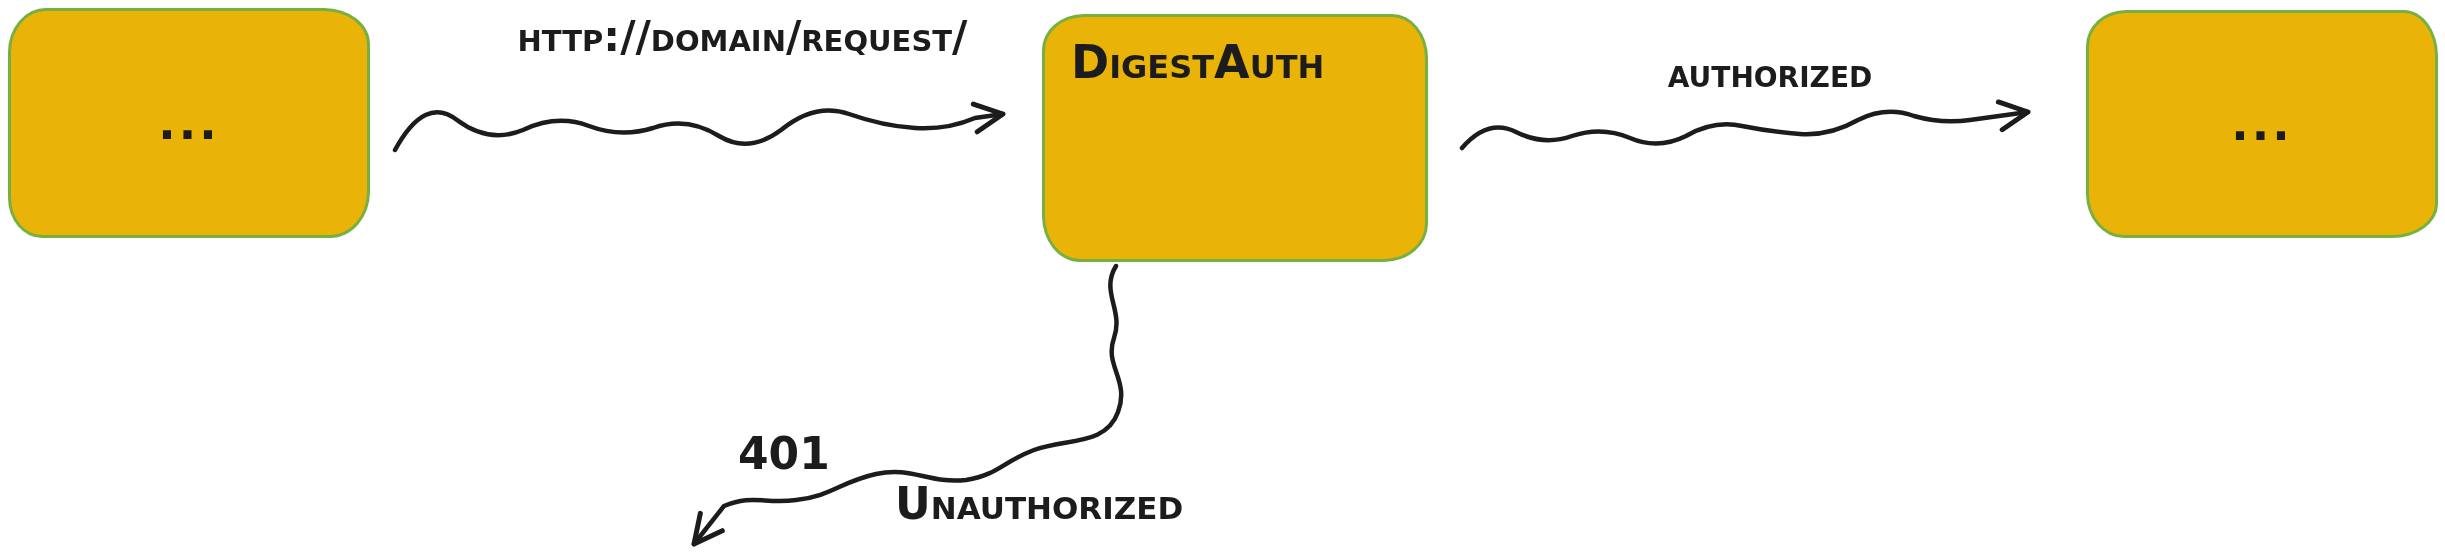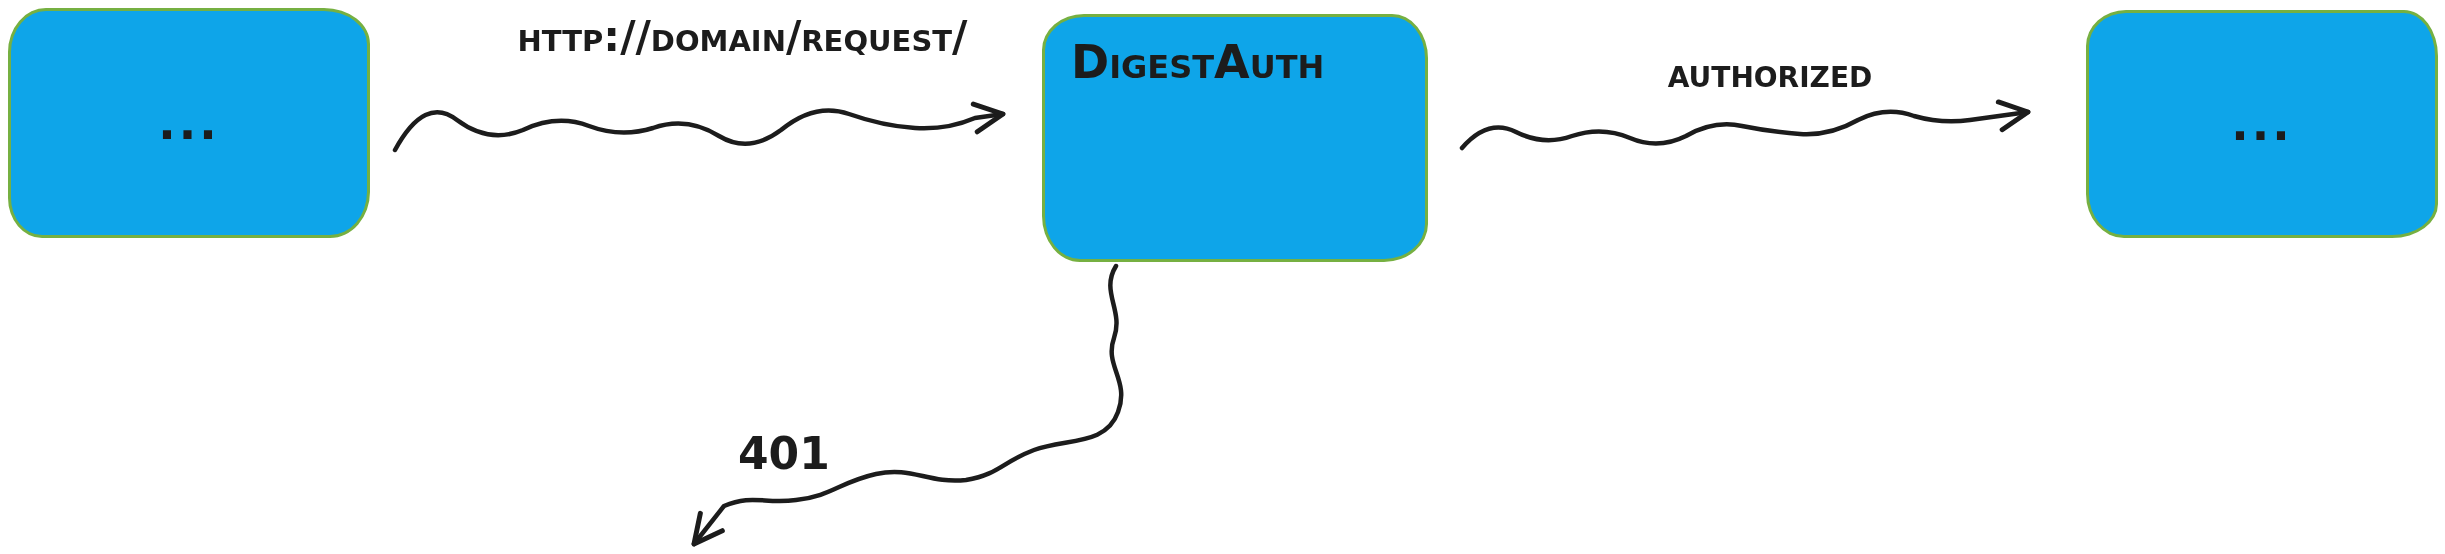--- a/index.html
+++ b/index.html
@@ -23,21 +23,21 @@
   }
   .edge-path {
     fill: none;
     stroke: #1c1c1c;
     stroke-width: 4.5;
     stroke-linecap: round;
     stroke-linejoin: round;
   }
   .node {
     position: absolute;
-    background: #0ea5e9;
+    background: #eab308;
     border: 3.5px solid #76b041;
     display: flex;
     align-items: center;
     justify-content: center;
     box-sizing: border-box;
   }
   .node-left {
     left: 8px; top: 8px; width: 362px; height: 230px;
     border-radius: 38px 46px 40px 34px / 44px 36px 46px 40px;
   }
@@ -156,14 +156,15 @@
   <div class="node node-right">
     <span class="dots">...</span>
   </div>
 
   <div class="edge-label label-authorized">authorized</div>
 
   <div class="edge-label label-request">http://domain/request/</div>
 
   <div class="edge-label label-401">401</div>
 
+  <div class="edge-label label-unauthorized">Unauthorized</div>
 
 </div>
 
 </body></html>

